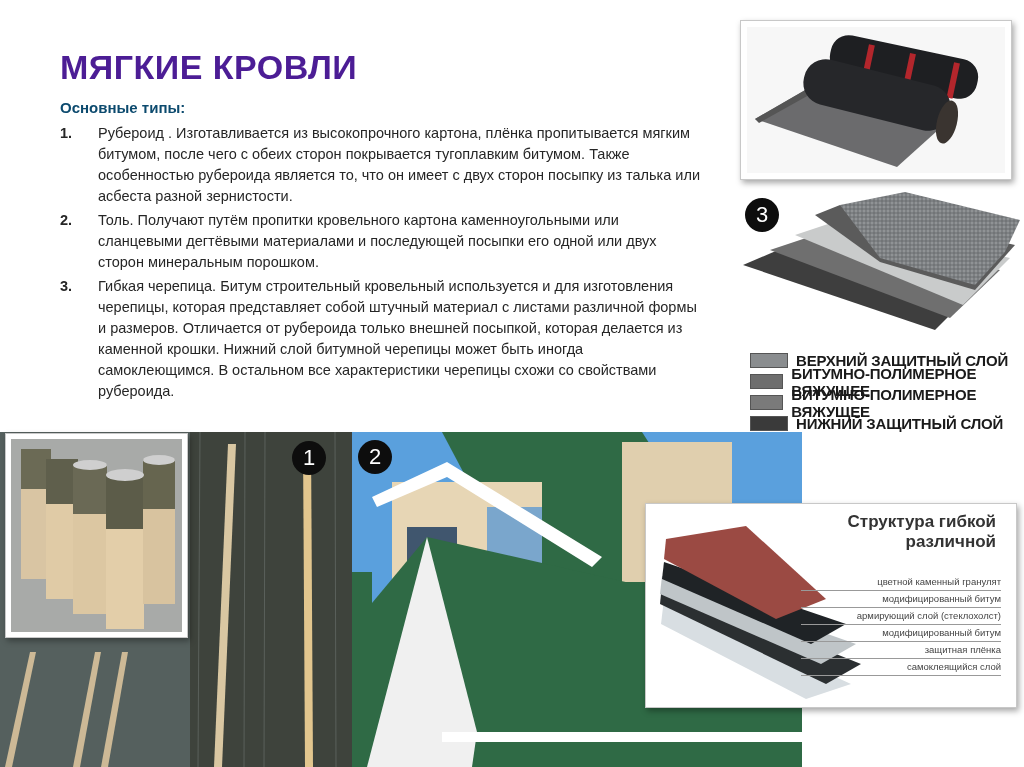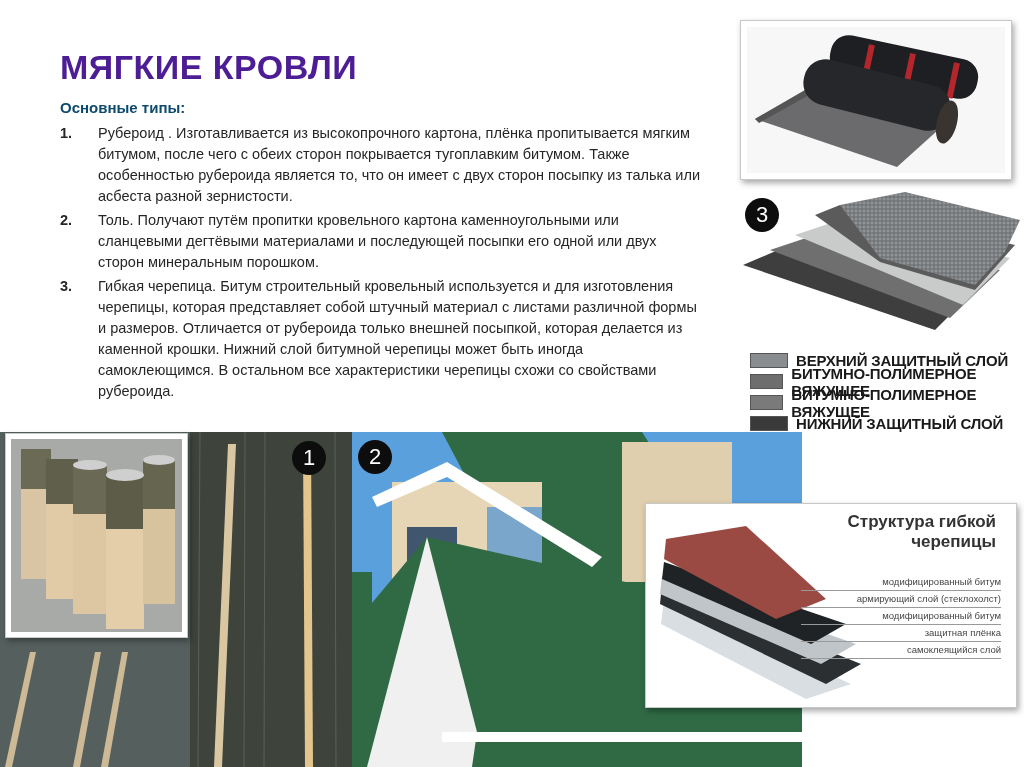--- a/index.html
+++ b/index.html
@@ -195,22 +195,23 @@
 <div class="frame framed" id="shingle-structure">
   <svg width="240" height="200" viewBox="0 0 240 200" style="position:absolute; left:0; top:0;">
     <polygon points="18,95 205,180 160,195 15,120" fill="#d8dee2"></polygon>
     <polygon points="16,80 215,160 180,180 14,100" fill="#2b2f31"></polygon>
     <polygon points="16,72 210,140 175,160 14,90" fill="#bfc5c8"></polygon>
     <polygon points="18,58 200,120 165,140 16,75" fill="#1f2326"></polygon>
     <polygon points="20,35 100,22 180,95 130,115 18,55" fill="#9b4a43"></polygon>
   </svg>
   <div class="struct-title">
     <div>Структура гибкой</div>
-    <div>черепицы</div>
+    <div>различной</div>
   </div>
   <div class="struct-layers">
+    <div class="struct-layer">цветной каменный гранулят</div>
     <div class="struct-layer">модифицированный битум</div>
     <div class="struct-layer">армирующий слой (стеклохолст)</div>
     <div class="struct-layer">модифицированный битум</div>
     <div class="struct-layer">защитная плёнка</div>
     <div class="struct-layer">самоклеящийся слой</div>
   </div>
 </div>
 
 </body></html>

